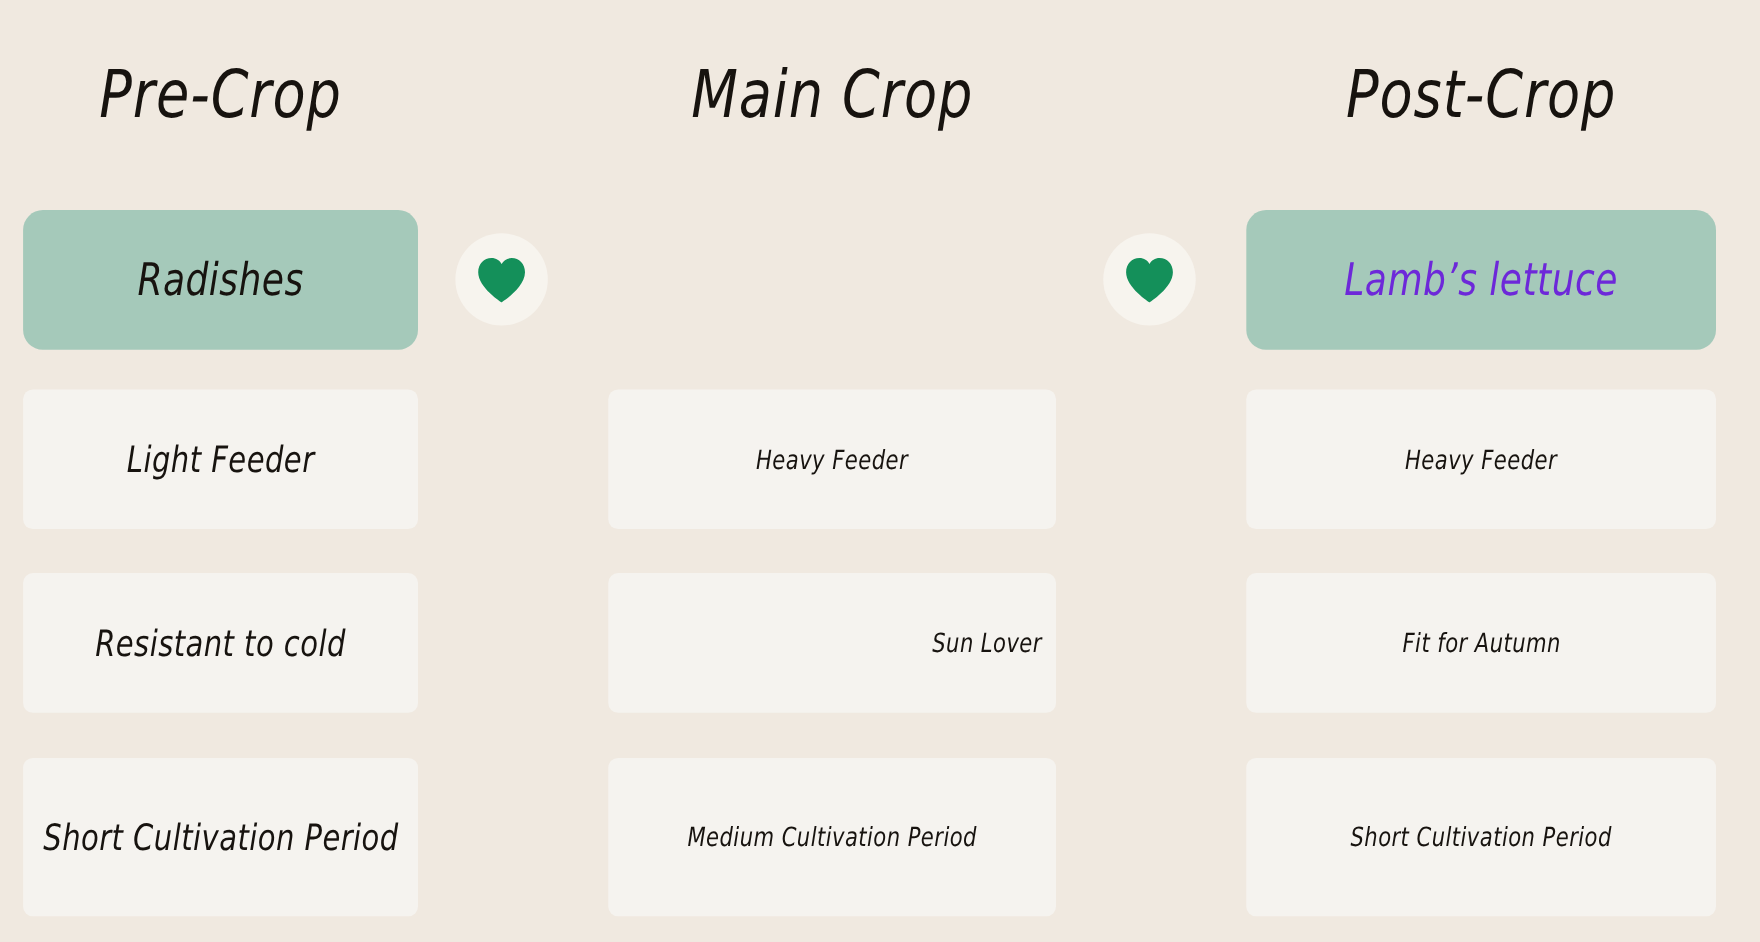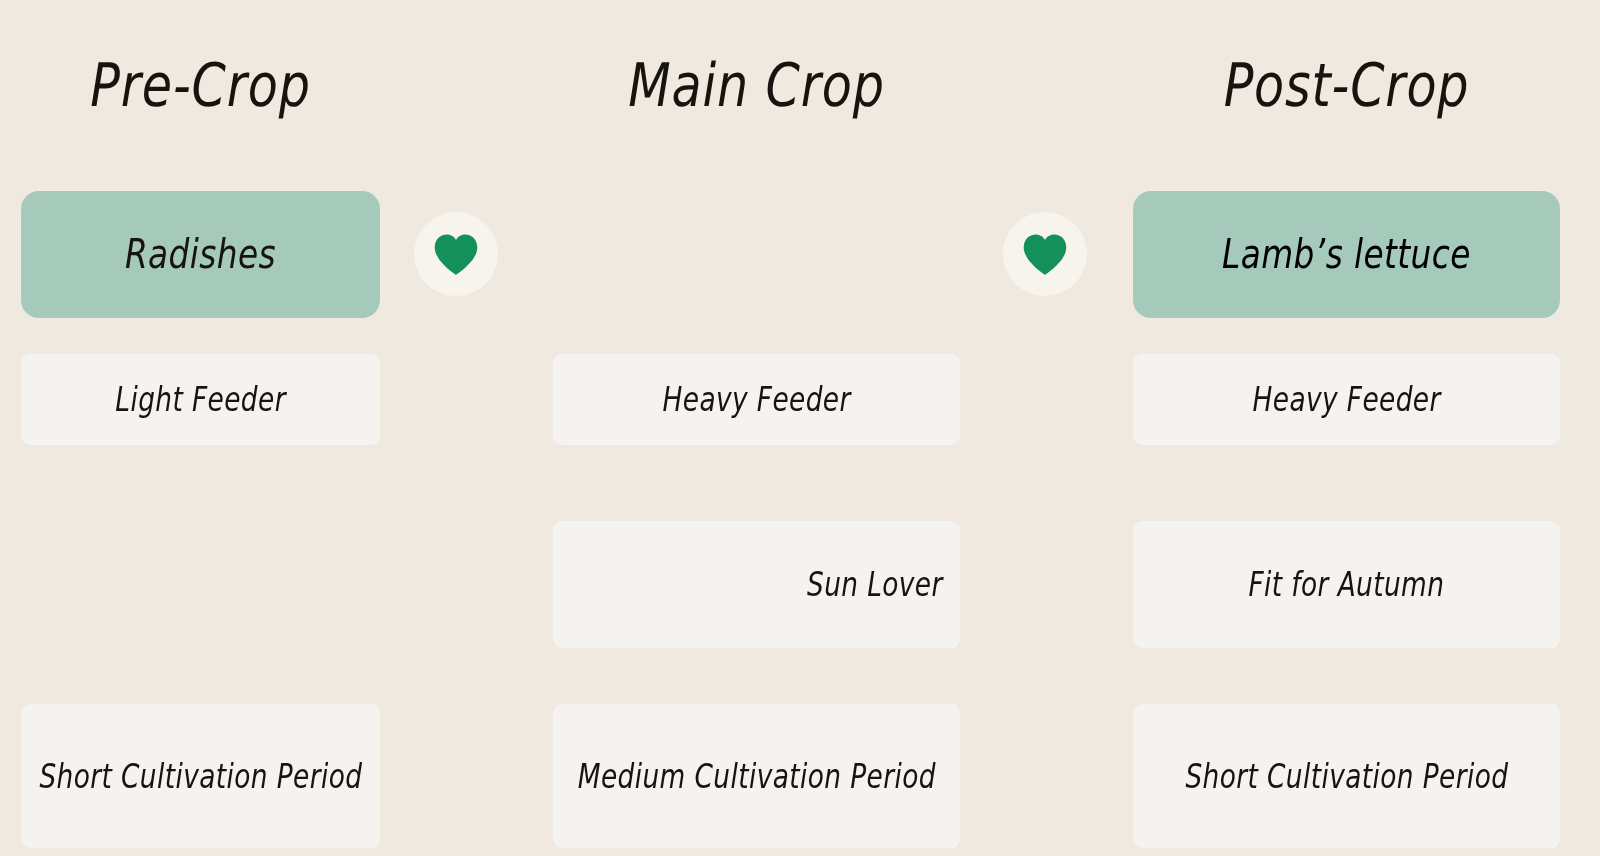--- a/index.html
+++ b/index.html
@@ -75,37 +75,37 @@
   }
 
   .card-inner {
     display: block;
     transform: scaleX(0.8);
     transform-origin: center center;
   }
 
   
   .row-0 { top: 191px; height: 127px; }
-  .row-1 { top: 354px; height: 91px; }
+  .row-1 { top: 354px; height: 127px; }
   .row-2 { top: 521px; height: 127px; }
-  .row-3 { top: 704px; height: 144px; }
+  .row-3 { top: 689px; height: 144px; }
 
   .card.highlight {
     background: #A5C9BA;
     font-size: 41px;
     border-radius: 18px;
   }
   .card.plain {
     background: #F5F3EF;
     font-size: 33px;
   }
 
   
   .col-1 .card.plain,
-  .col-2 .card.plain { font-size: 33px; }
+  .col-2 .card.plain { font-size: 24px; }
 
   
   .connector {
     position: absolute;
     width: 84px;
     height: 84px;
     border-radius: 50%;
     background: #F7F4EE;
     display: flex;
     align-items: center;
@@ -126,20 +126,23 @@
     <div class="col-header" style="color: rgb(23, 19, 15);">Pre-Crop</div>
 
     <div class="card highlight row-0" style="background: rgb(165, 201, 186); color: rgb(23, 19, 15);">
       <span class="card-inner">Radishes</span>
     </div>
 
     <div class="card plain row-1" style="background: rgb(245, 243, 239); color: rgb(23, 19, 15);">
       <span class="card-inner">Light Feeder</span>
     </div>
 
+    <div class="card plain row-2" style="background: rgb(245, 243, 239); color: rgb(23, 19, 15);">
+      <span class="card-inner">Resistant to cold</span>
+    </div>
 
     <div class="card plain row-3" style="background: rgb(245, 243, 239); color: rgb(23, 19, 15);">
       <span class="card-inner">Short Cultivation Period</span>
     </div>
   </div>
 
   <div class="connector connector-0" style="background: rgb(247, 244, 238);">
     <svg class="heart-svg" viewBox="0 0 24 22" aria-hidden="true">
       <path d="M12 21.6C12 21.6 0.9 14.6 0.9 7.3C0.9 3.4 3.7 0.6 7.2 0.6C9.4 0.6 11.1 1.8 12 3.4C12.9 1.8 14.6 0.6 16.8 0.6C20.3 0.6 23.1 3.4 23.1 7.3C23.1 14.6 12 21.6 12 21.6Z" fill="#14905A"></path>
     </svg>
@@ -164,21 +167,21 @@
 
   <div class="connector connector-1" style="background: rgb(247, 244, 238);">
     <svg class="heart-svg" viewBox="0 0 24 22" aria-hidden="true">
       <path d="M12 21.6C12 21.6 0.9 14.6 0.9 7.3C0.9 3.4 3.7 0.6 7.2 0.6C9.4 0.6 11.1 1.8 12 3.4C12.9 1.8 14.6 0.6 16.8 0.6C20.3 0.6 23.1 3.4 23.1 7.3C23.1 14.6 12 21.6 12 21.6Z" fill="#14905A"></path>
     </svg>
   </div>
 
   <div class="column col-2">
     <div class="col-header" style="color: rgb(23, 19, 15);">Post-Crop</div>
 
-    <div class="card highlight row-0" style="background: rgb(165, 201, 186); color: #000000;">
+    <div class="card highlight row-0" style="background: rgb(165, 201, 186); color: #6d28d9;">
       <span class="card-inner">Lamb’s lettuce</span>
     </div>
 
     <div class="card plain row-1" style="background: rgb(245, 243, 239); color: rgb(23, 19, 15);">
       <span class="card-inner">Heavy Feeder</span>
     </div>
 
     <div class="card plain row-2" style="background: rgb(245, 243, 239); color: rgb(23, 19, 15);">
       <span class="card-inner">Fit for Autumn</span>
     </div>

